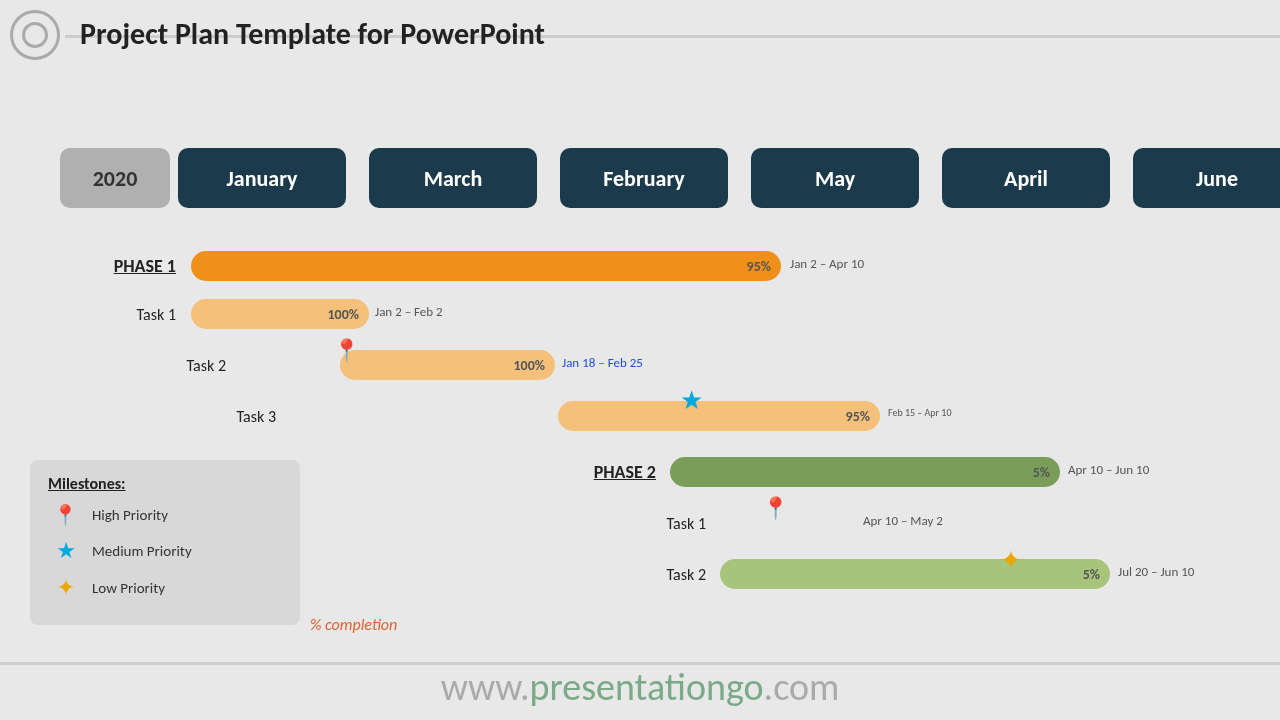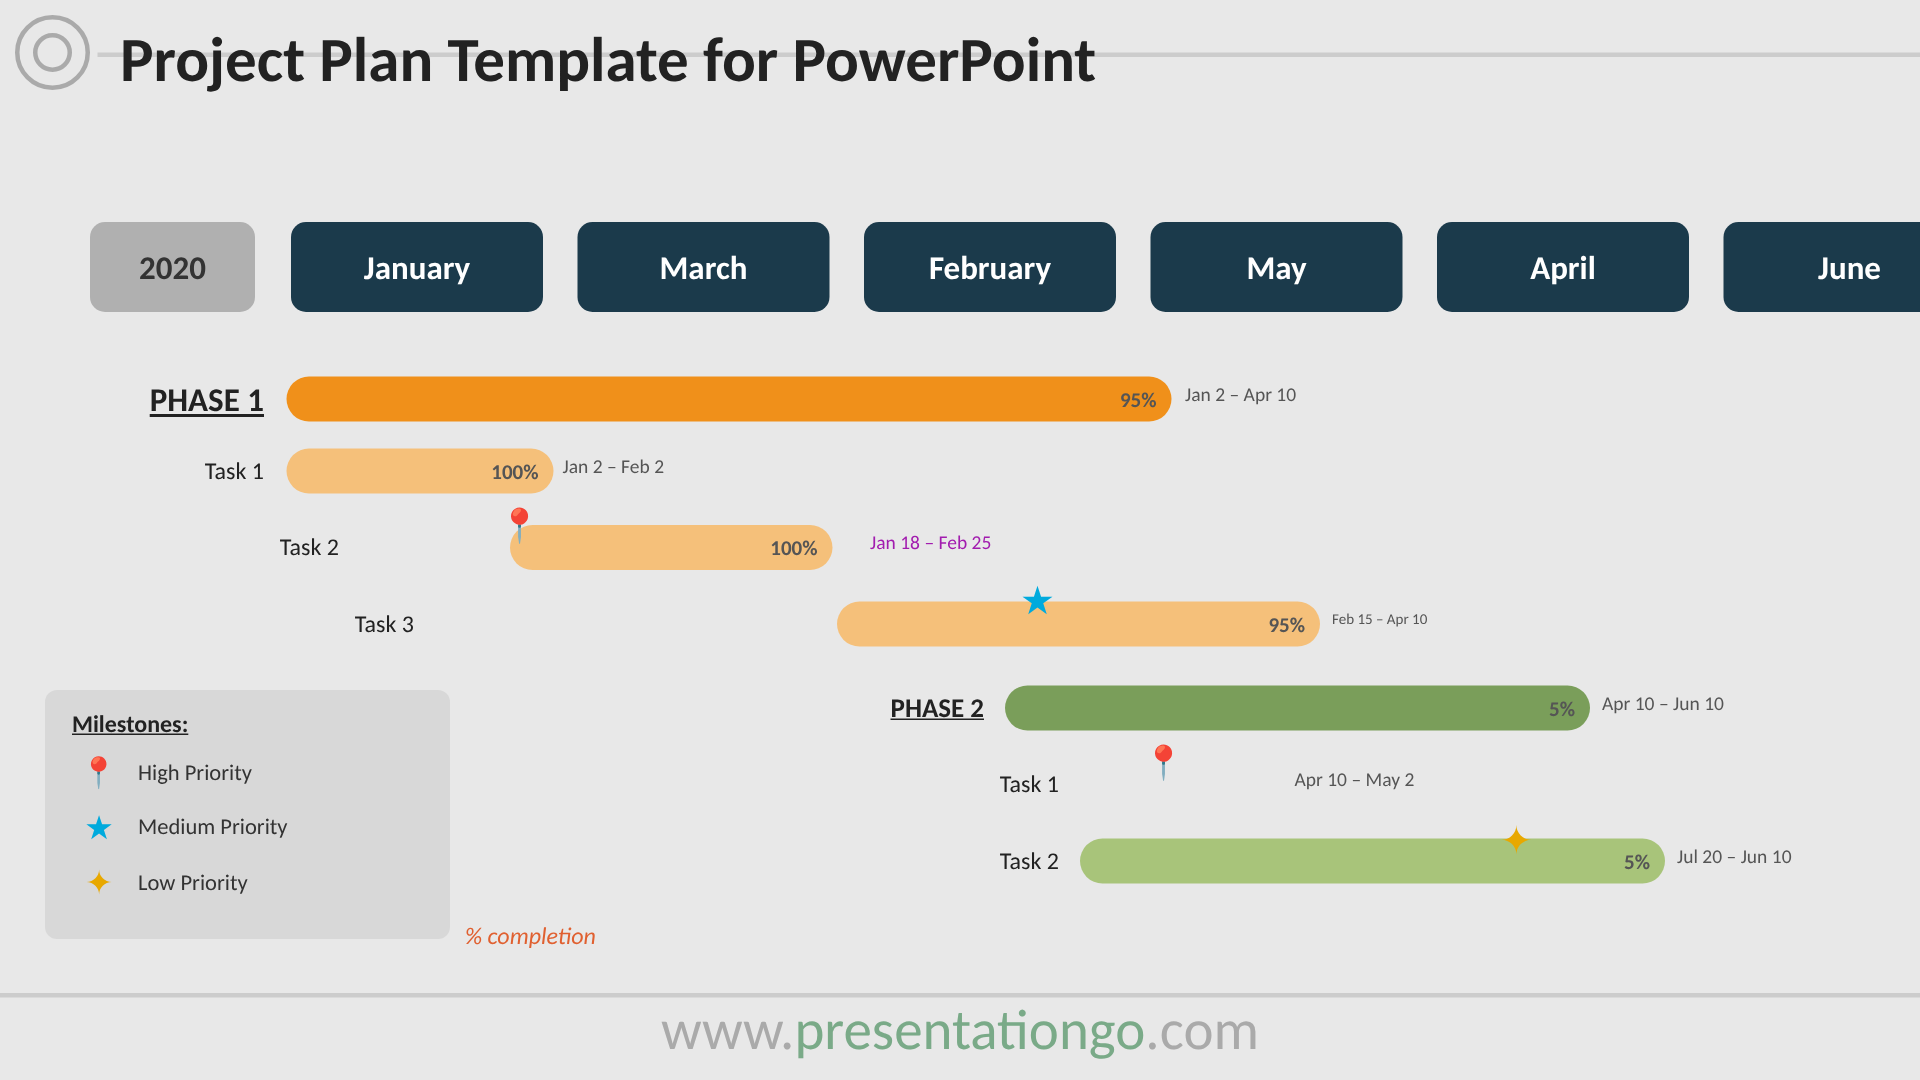--- a/index.html
+++ b/index.html
@@ -48,21 +48,21 @@
       left: 0;
       right: 0;
       height: 3px;
       background: #ccc;
     }
 
     .page-title {
       position: absolute;
       top: 15px;
       left: 80px;
-      font-size: 42px;
+      font-size: 30px;
       font-weight: bold;
       color: #222;
     }
 
     
     .months-row {
       position: absolute;
       top: 148px;
       left: 60px;
       display: flex;
@@ -72,21 +72,21 @@
 
     .year-box {
       width: 110px;
       height: 60px;
       background: #b0b0b0;
       border-radius: 10px;
       display: flex; align-items: center; justify-content: center;
       color: #333;
       font-size: 22px;
       font-weight: bold;
-      margin-right: 24px;
+      margin-right: 8px;
     }
 
     .month-box {
       width: 168px;
       height: 60px;
       background: #1b3a4b;
       border-radius: 10px;
       display: flex; align-items: center; justify-content: center;
       color: #fff;
       font-size: 22px;
@@ -202,21 +202,21 @@
   <div class="year-box">2020</div>
   <div class="month-box">January</div>
   <div class="month-box">March</div>
   <div class="month-box">February</div>
   <div class="month-box">May</div>
   <div class="month-box">April</div>
   <div class="month-box">June</div>
 </div>
 
 <div style="position:absolute; top:248px; left:60px; display:flex; align-items:center; width:1190px;">
-  <div style="width:130px; text-align:right; padding-right:14px; font-size:22px; font-weight:bold; text-decoration:underline; color:#222;">PHASE 1</div>
+  <div style="width:130px; text-align:right; padding-right:14px; font-size:18px; font-weight:bold; text-decoration:underline; color:#222;">PHASE 1</div>
   <div style="flex:1; position:relative; height:36px;">
 
     <div class="bar bar-orange-dark" style="left:1px; width:590px;">
       <span>95%</span>
     </div>
     <div class="date-label" style="position:absolute; left:600px; top:8px; font-size:13px; color:#555;">Jan 2 – Apr 10</div>
   </div>
 </div>
 
 <div style="position:absolute; top:296px; left:60px; display:flex; align-items:center; width:1190px;">
@@ -233,21 +233,21 @@
 
 <div style="position:absolute; top:347px; left:60px; display:flex; align-items:center; width:1190px;">
   <div style="width:180px; text-align:right; padding-right:14px; font-size:16px; color:#222;">Task 2</div>
   <div style="flex:1; position:relative; height:36px;">
 
     <div class="bar bar-orange-light" style="left:100px; width:215px;">
       <span>100%</span>
     </div>
 
     <div style="position:absolute; left:93px; top:-10px; font-size:22px; color:#cc2200;">📍</div>
-    <div style="position:absolute; left:322px; top:8px; font-size:13px; color:#a21caf;margin-left:18px;">Jan 18 – Feb 25</div>
+    <div style="position:absolute; left:322px; top:8px; font-size:13px; color:#1d4ed8;">Jan 18 – Feb 25</div>
   </div>
 </div>
 
 <div style="position:absolute; top:398px; left:60px; display:flex; align-items:center; width:1190px;">
   <div style="width:230px; text-align:right; padding-right:14px; font-size:16px; color:#222;">Task 3</div>
   <div style="flex:1; position:relative; height:36px;">
 
     <div class="bar bar-orange-light" style="left:268px; width:322px;">
       <span>95%</span>
     </div>

